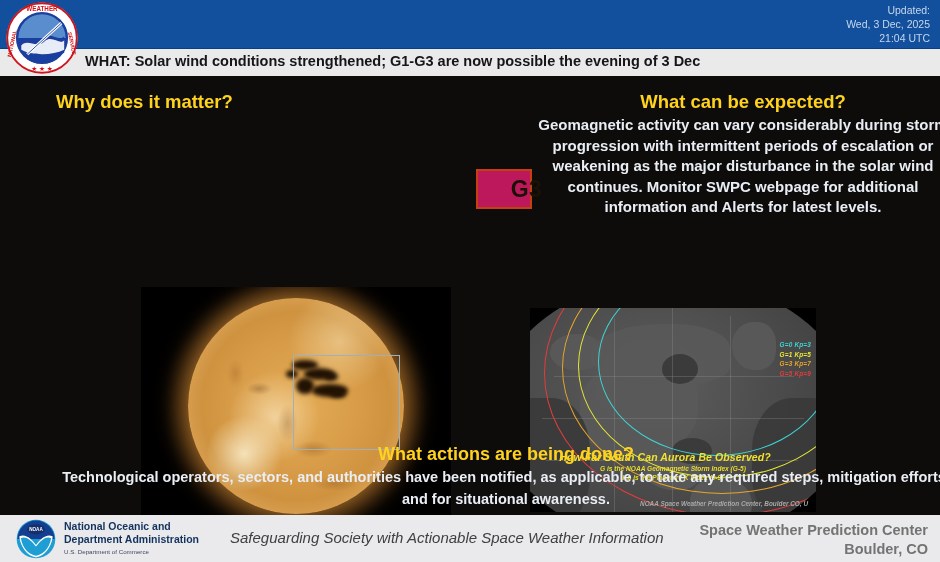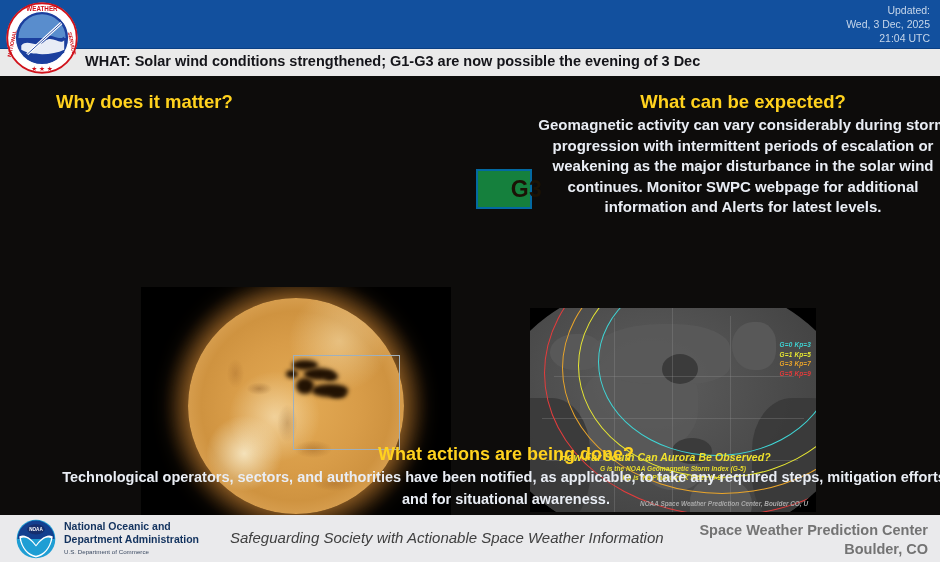--- a/index.html
+++ b/index.html
@@ -84,22 +84,22 @@
     color: #e9edf4;
     font-size: 15px;
     font-weight: bold;
     line-height: 20.5px;
   }
 
   
   .g-badge {
     position: absolute; left: 440px; top: 93px;
     width: 56px; height: 40px;
-    background: #15803d;
-    border: 2px solid #0369a1;
+    background: #be185d;
+    border: 2px solid #c2410c;
     display: flex; align-items: center; justify-content: center;
     color: #1b1205;
     font-size: 23px; font-weight: bold;
     letter-spacing: 0.5px;
     padding-left: 45px;
   }
 
   
   .solar-wrap {
     position: absolute; left: 105px; top: 211px;

